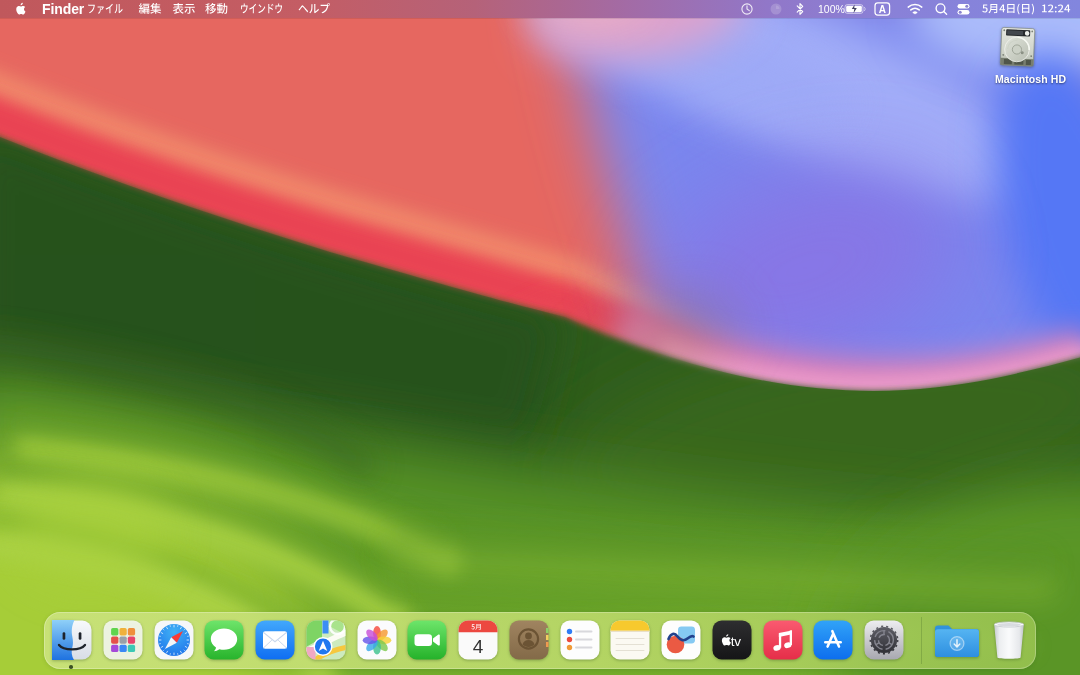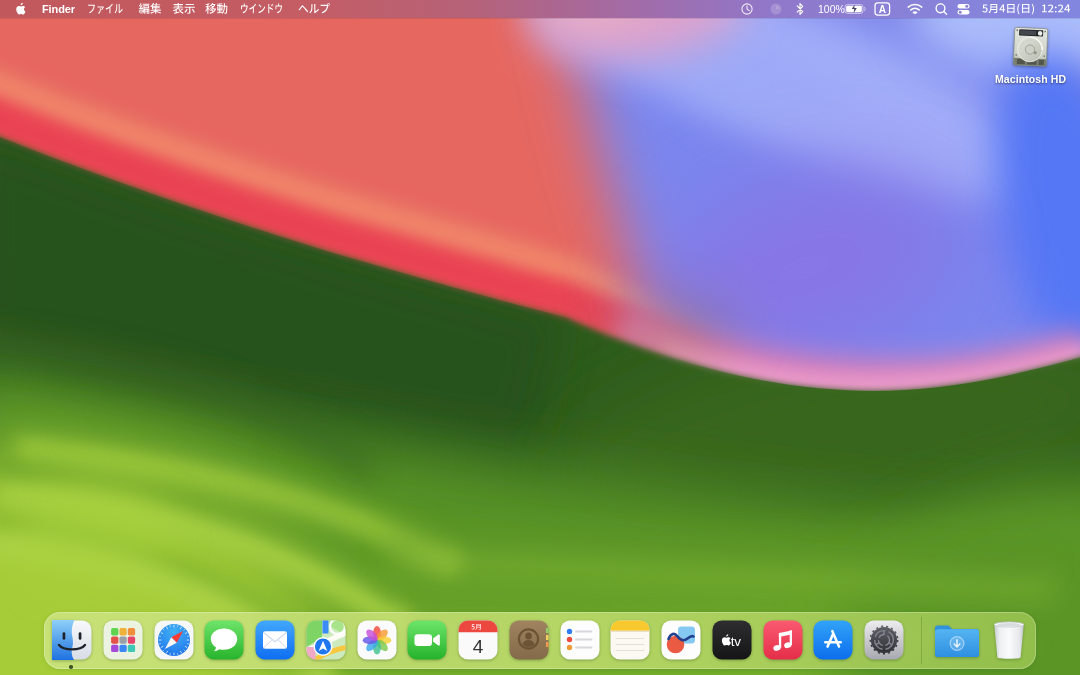--- a/index.html
+++ b/index.html
@@ -1,22 +1,22 @@
 <!DOCTYPE html>
 <html><head><meta charset="utf-8">
 <style>
 html,body{margin:0;padding:0;background:#000}
 #s{position:relative;width:1080px;height:675px;overflow:hidden;font-family:"Liberation Sans",sans-serif}
 #s svg.bg{position:absolute;top:0;left:0}
 #mb{position:absolute;top:0;left:0;width:1080px;height:18px;
  background:linear-gradient(90deg,#c0585c 0%,#c45d64 28%,#b56279 44%,#a36ba5 58%,#9177c8 71%,#8981d8 83%,#8286de 100%);
  box-shadow:0 0.5px 0 rgba(0,0,0,0.18)}
 .mbsvg{position:absolute;top:0;left:0}
-#fin{position:absolute;top:0;left:42px;height:18px;line-height:18.5px;color:#fff;font-size:11px;font-weight:bold;letter-spacing:-0.1px}
-#hdwrap{position:absolute;left:995px;top:26px;width:70px;text-align:center}
+#fin{position:absolute;top:0;left:42px;height:18px;line-height:18.5px;color:#fff;font-size:14px;font-weight:bold;letter-spacing:-0.1px}
+#hdwrap{position:absolute;left:995px;top:26px;width:70px;text-align:left}
 .hdicon{filter:drop-shadow(0 1px 1.5px rgba(0,0,0,0.35))}
 #hdlbl{margin-top:-1px;font-size:10.5px;font-weight:bold;color:#fff;text-shadow:0 1px 2px rgba(0,0,0,0.5);letter-spacing:0.1px;white-space:nowrap}
 #dock{position:absolute;left:44px;top:612px;width:992px;height:57px;border-radius:16px;
  background:linear-gradient(90deg,rgba(203,227,126,0.9),rgba(190,219,108,0.87) 55%,rgba(155,197,82,0.85));
  box-shadow:inset 0 0 0 1px rgba(255,255,255,0.25), 0 1px 4px rgba(0,60,0,0.12)}
 .di{position:absolute;top:620px;filter:drop-shadow(0 1.5px 1.5px rgba(0,30,0,0.28))}
 #sep{position:absolute;left:920.5px;top:617px;width:1px;height:47px;background:rgba(20,60,10,0.18)}
 #rdot{position:absolute;left:69.2px;top:665.3px;width:3.6px;height:3.6px;border-radius:50%;background:rgba(25,45,15,0.8)}
 </style></head>
 <body>

